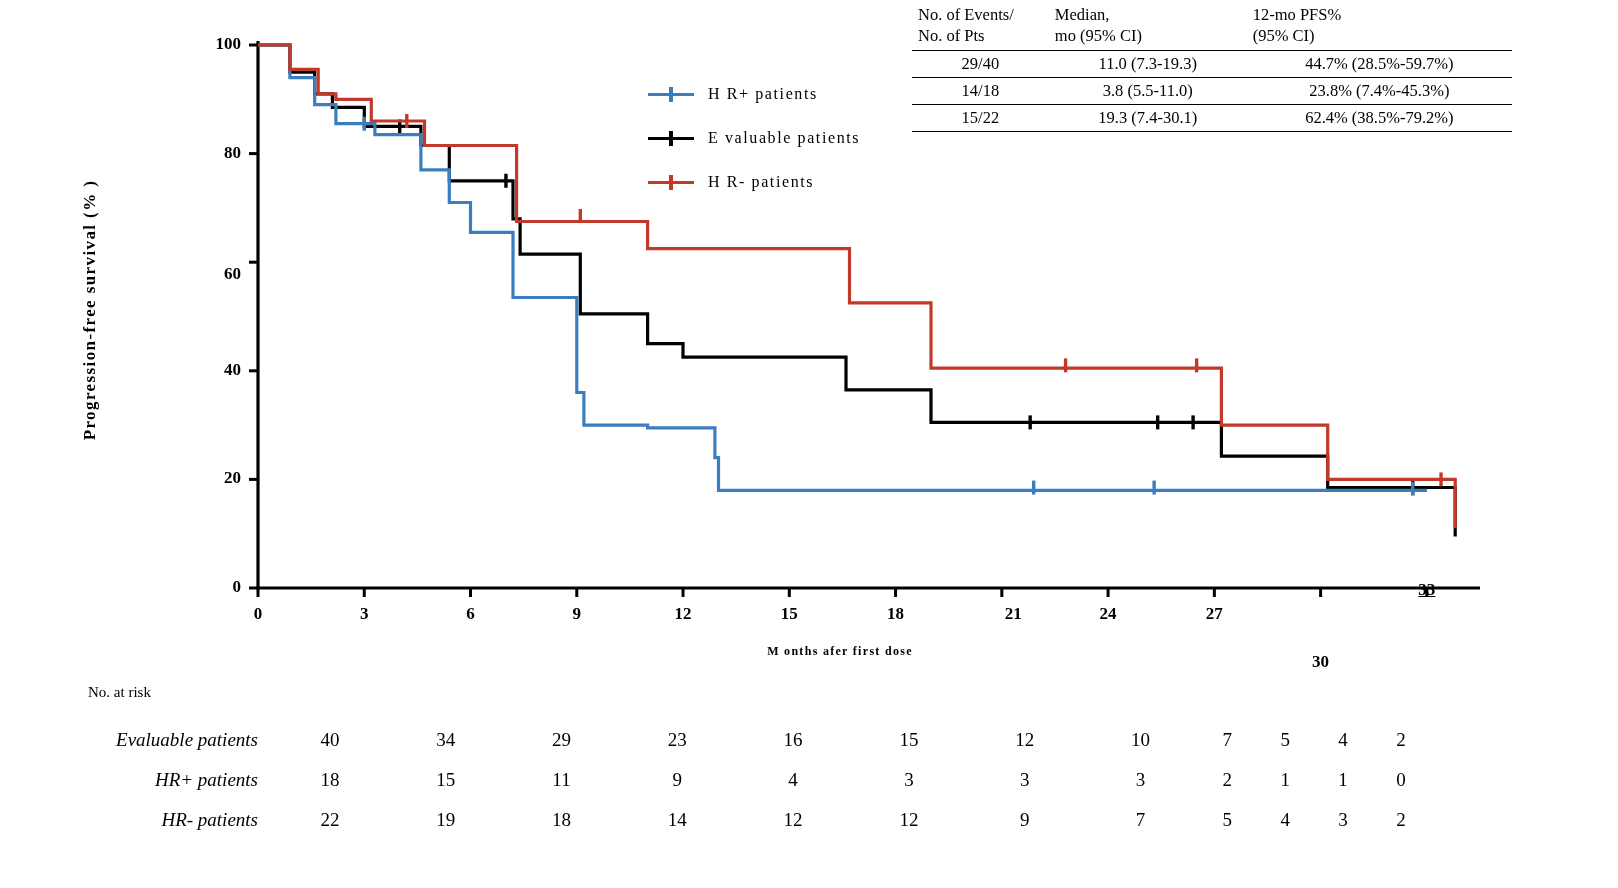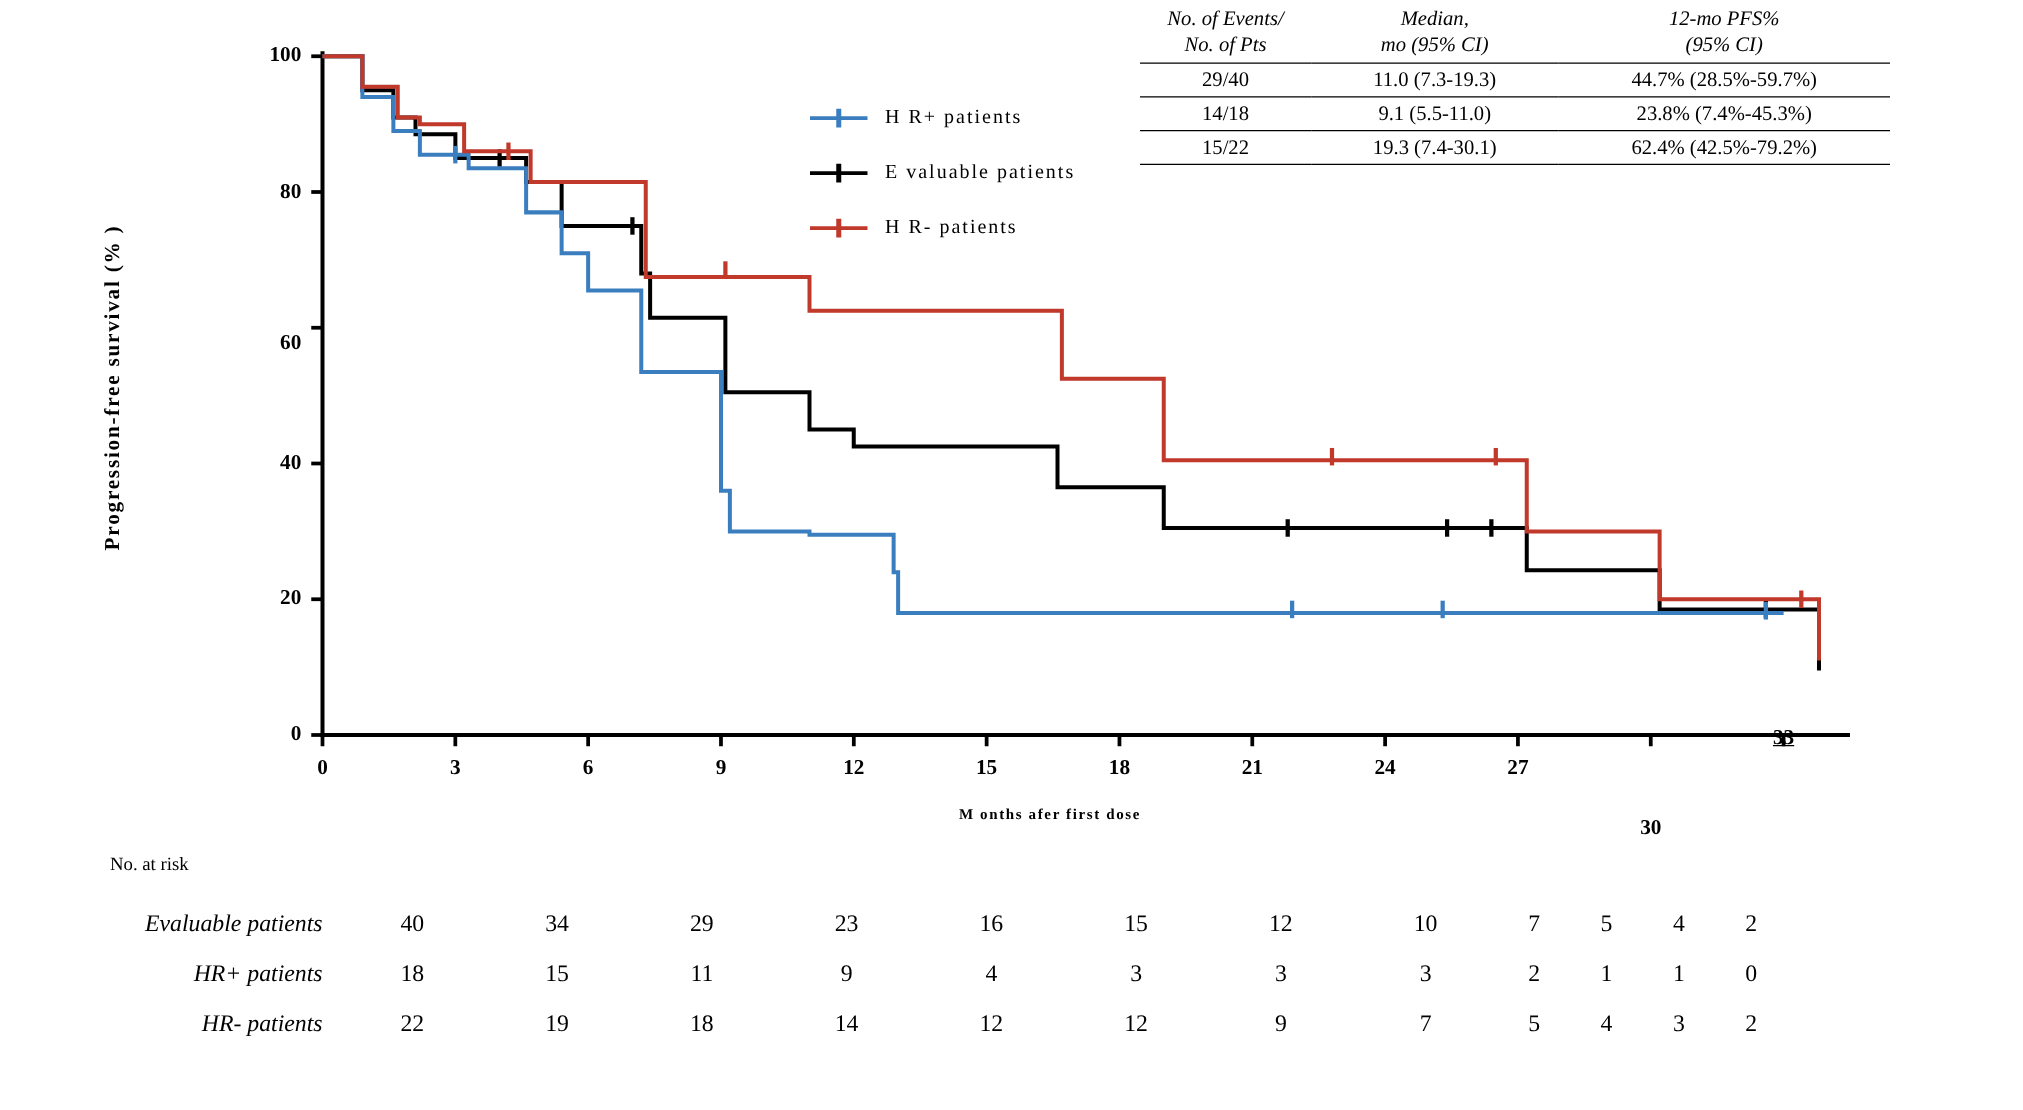--- a/index.html
+++ b/index.html
@@ -111,25 +111,24 @@
   .summary {
     position: absolute;
     left: 912px;
     top: 4px;
     width: 600px;
     border-collapse: collapse;
     font-size: 16.5px;
   }
   .summary th {
     font-weight: normal;
-    text-align: center;
+    text-align: left;
     padding: 1px 6px;
     line-height: 1.18;
     vertical-align: bottom;
-    font-style: italic;
   }
   .summary thead tr:last-child th {
     border-bottom: 1.4px solid #000;
     padding-bottom: 4px;
   }
   .summary td {
     text-align: center;
     padding: 3px 6px;
     border-bottom: 1.1px solid #000;
     white-space: nowrap;
@@ -241,21 +240,21 @@
         <div class="ytick" style="left: 195px; top: 577px;">0</div>
       </div>
     <div id="xticks">
         <div class="xtick" style="left: 238px; top: 604px;">0</div>
         <div class="xtick" style="left: 344.261px; top: 604px;">3</div>
         <div class="xtick" style="left: 450.522px; top: 604px;">6</div>
         <div class="xtick" style="left: 556.783px; top: 604px;">9</div>
         <div class="xtick" style="left: 663.043px; top: 604px;">12</div>
         <div class="xtick" style="left: 769.304px; top: 604px;">15</div>
         <div class="xtick" style="left: 875.565px; top: 604px;">18</div>
-        <div class="xtick" style="left: 981.826px; top: 604px;">21</div>
+        <div class="xtick" style="left: 981.826px; top: 604px; text-align: right;">21</div>
         <div class="xtick" style="left: 1088.09px; top: 604px;">24</div>
         <div class="xtick" style="left: 1194.35px; top: 604px;">27</div>
         <div class="xtick" style="left: 1300.61px; top: 604px; margin-top: 48px;">30</div>
         <div class="xtick" style="left: 1406.87px; top: 580px; text-decoration: underline;">33</div>
       </div>
 
     <div class="legend">
       <div class="legend-row">
         <span class="legend-mark">
           <span class="bar" style="background:#3a7ebf"></span>
@@ -293,27 +292,27 @@
         </tr>
       </thead>
       <tbody>
         <tr>
           <td>29/40</td>
           <td>11.0 (7.3-19.3)</td>
           <td>44.7% (28.5%-59.7%)</td>
         </tr>
         <tr>
           <td>14/18</td>
-          <td>9.1 (5.5-11.0)</td>
+          <td>3.8 (5.5-11.0)</td>
           <td>23.8% (7.4%-45.3%)</td>
         </tr>
         <tr>
           <td>15/22</td>
           <td>19.3 (7.4-30.1)</td>
-          <td>62.4% (42.5%-79.2%)</td>
+          <td>62.4% (38.5%-79.2%)</td>
         </tr>
       </tbody>
     </table>
 
   </div>
 
   <div class="risk">
     <div class="risk-title">No. at risk</div>
     <table class="risk-table">
       <tbody id="risk-body">

